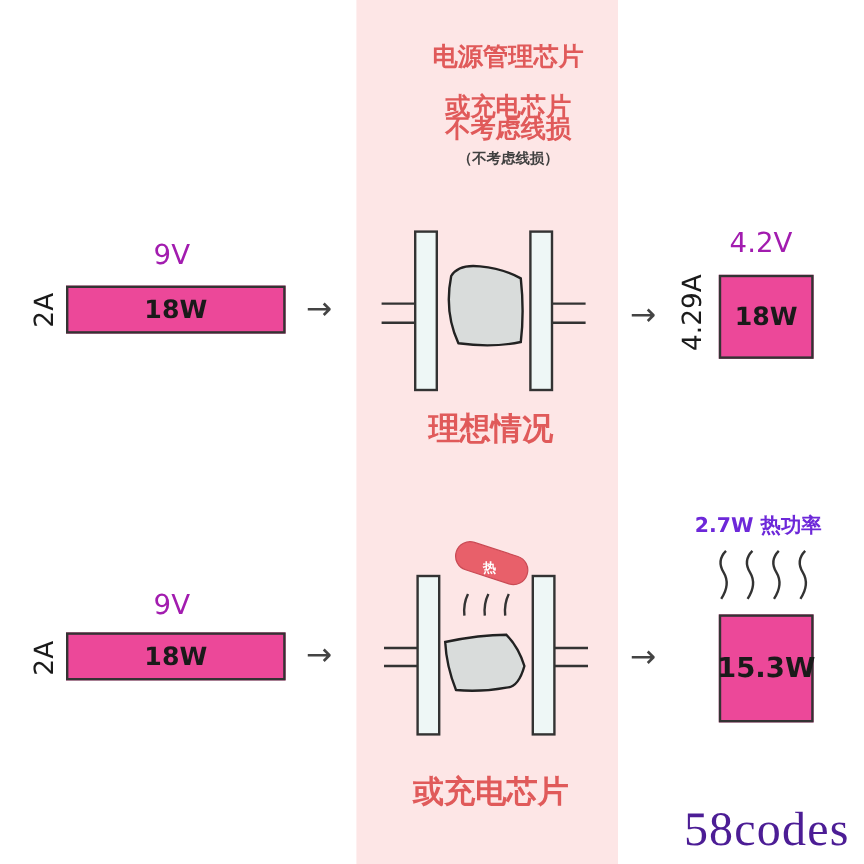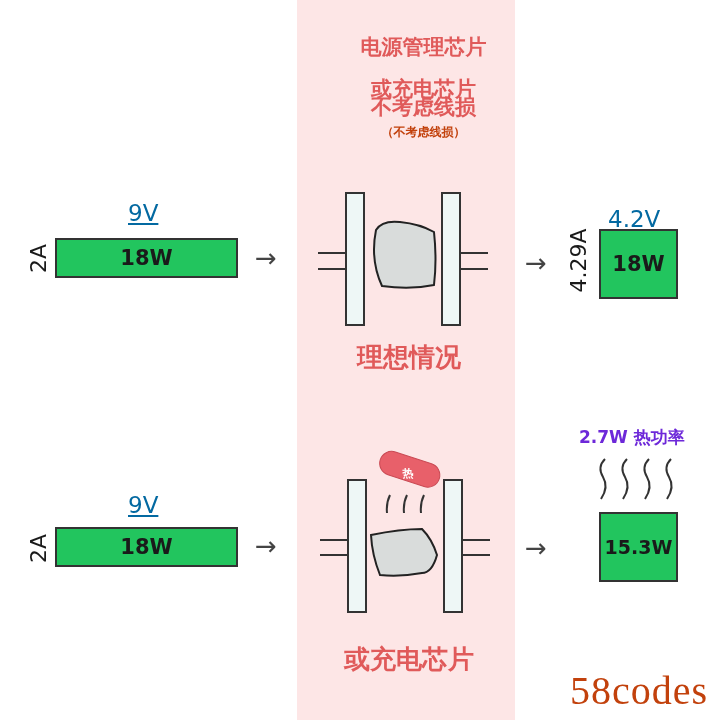--- a/index.html
+++ b/index.html
@@ -3,31 +3,31 @@
 <meta charset="utf-8">
 <style>
   html, body { margin:0; padding:0; }
   body { width:720px; height:720px; background:#ffffff; position:relative; overflow:hidden;
          font-family:"DejaVu Sans", sans-serif; color:#1e1e1e; }
   .pink-band { position:absolute; left:297px; top:0; width:218px; height:720px; background:#fde6e6; }
   .title { position:absolute; left:297px; width:253px; text-align:center; color:#e05a5a; font-weight:bold; }
   .t1 { top:32px; font-size:21px; line-height:30px; }
   .t2 { top:74px; font-size:21px; line-height:30px; }
   .t3 { top:92px; font-size:21px; line-height:30px; }
-  .t4 { top:124px; font-size:12px; line-height:16px; color:#c2410c; }
-  .box { position:absolute; background:#22c55e; border:2px solid #333; box-sizing:border-box;
+  .t4 { top:124px; font-size:12px; line-height:16px; color:#404040; }
+  .box { position:absolute; background:#ec4899; border:2px solid #333; box-sizing:border-box;
          display:flex; align-items:center; justify-content:center; font-weight:bold; font-size:21px; color:#1a1a1a; }
-  .lbl { position:absolute; font-size:23px; color:#0369a1;text-decoration:underline; }
+  .lbl { position:absolute; font-size:23px; color:#a21caf; }
   .vlbl { position:absolute; font-size:22px; color:#1a1a1a; transform:rotate(-90deg); transform-origin:center; white-space:nowrap; text-align:center; }
   .arrow { position:absolute; font-size:26px; color:#444; line-height:26px; }
   .case-label { position:absolute; left:297px; width:224px; text-align:center; color:#e05a5a;
                 font-family:"DejaVu Serif", serif; font-size:26px; font-weight:bold; }
   .heat-title { position:absolute; font-weight:bold; font-size:17px; color:#6d28d9; white-space:nowrap; }
   .watermark { position:absolute; right:12px; bottom:6px; font-family:"Liberation Serif", serif;
-               font-size:40px; color:#c2410c; letter-spacing:1px; }
+               font-size:40px; color:#4c1d95; letter-spacing:1px; }
   svg { position:absolute; overflow:visible; }
 </style>
 </head>
 <body>
 
 <div class="pink-band"></div>
 
 <div class="title t1">电源管理芯片</div>
 <div class="title t2">或充电芯片</div>
 <div class="title t3">不考虑线损</div>
@@ -46,21 +46,21 @@
   <rect x="36" y="13" width="18" height="132" fill="#eef7f6" stroke="#333" stroke-width="2"></rect>
   <rect x="132" y="13" width="18" height="132" fill="#eef7f6" stroke="#333" stroke-width="2"></rect>
   <line x1="150" y1="73" x2="178" y2="73" stroke="#333" stroke-width="2"></line>
   <line x1="150" y1="89" x2="178" y2="89" stroke="#333" stroke-width="2"></line>
   <path d="M66,50 Q72,40 90,42 Q110,44 124,52 Q127,80 124,105 Q100,110 72,106 Q60,80 66,50 Z" fill="#d9dcdb" stroke="#222" stroke-width="2"></path>
 </svg>
 <div class="case-label" style="top:340px;">理想情况</div>
 
 <div class="arrow" style="left:525px; top:250px;">→</div>
 <div class="vlbl" style="left:548px; top:250px; width:60px;">4.29A</div>
-<div class="lbl" style="left:608px; top:190px;margin-top:16px;">4.2V</div>
+<div class="lbl" style="left:608px; top:190px;">4.2V</div>
 <div class="box" style="left:599px; top:229px; width:79px; height:70px;">
   <span>18W</span>
 </div>
 
 <div class="lbl" style="left:128px; top:492px;">9V</div>
 <div class="vlbl" style="left:18px; top:536px; width:40px;">2A</div>
 <div class="box" style="left:55px; top:527px; width:183px; height:40px;">
   <span>18W</span>
 </div>
 <div class="arrow" style="left:255px; top:533px;">→</div>
@@ -84,17 +84,17 @@
 <div class="case-label" style="top:642px;">或充电芯片</div>
 
 <div class="heat-title" style="left:579px; top:426px;">2.7W 热功率</div>
 <svg style="left:595px; top:455px;" width="90" height="50">
   <path d="M10,4 Q2,12 8,22 Q14,32 6,44" stroke="#333" stroke-width="2" fill="none"></path>
   <path d="M32,4 Q24,12 30,22 Q36,32 28,44" stroke="#333" stroke-width="2" fill="none"></path>
   <path d="M54,4 Q46,12 52,22 Q58,32 50,44" stroke="#333" stroke-width="2" fill="none"></path>
   <path d="M76,4 Q68,12 74,22 Q80,32 72,44" stroke="#333" stroke-width="2" fill="none"></path>
 </svg>
 <div class="arrow" style="left:525px; top:535px;">→</div>
-<div class="box" style="left:599px; top:512px; width:79px; height:70px; font-size:19px;">
+<div class="box" style="left:599px; top:512px; width:79px; height:90px; font-size:23px;">
   <span>15.3W</span>
 </div>
 
 <div class="watermark">58codes</div>
 
 </body></html>

